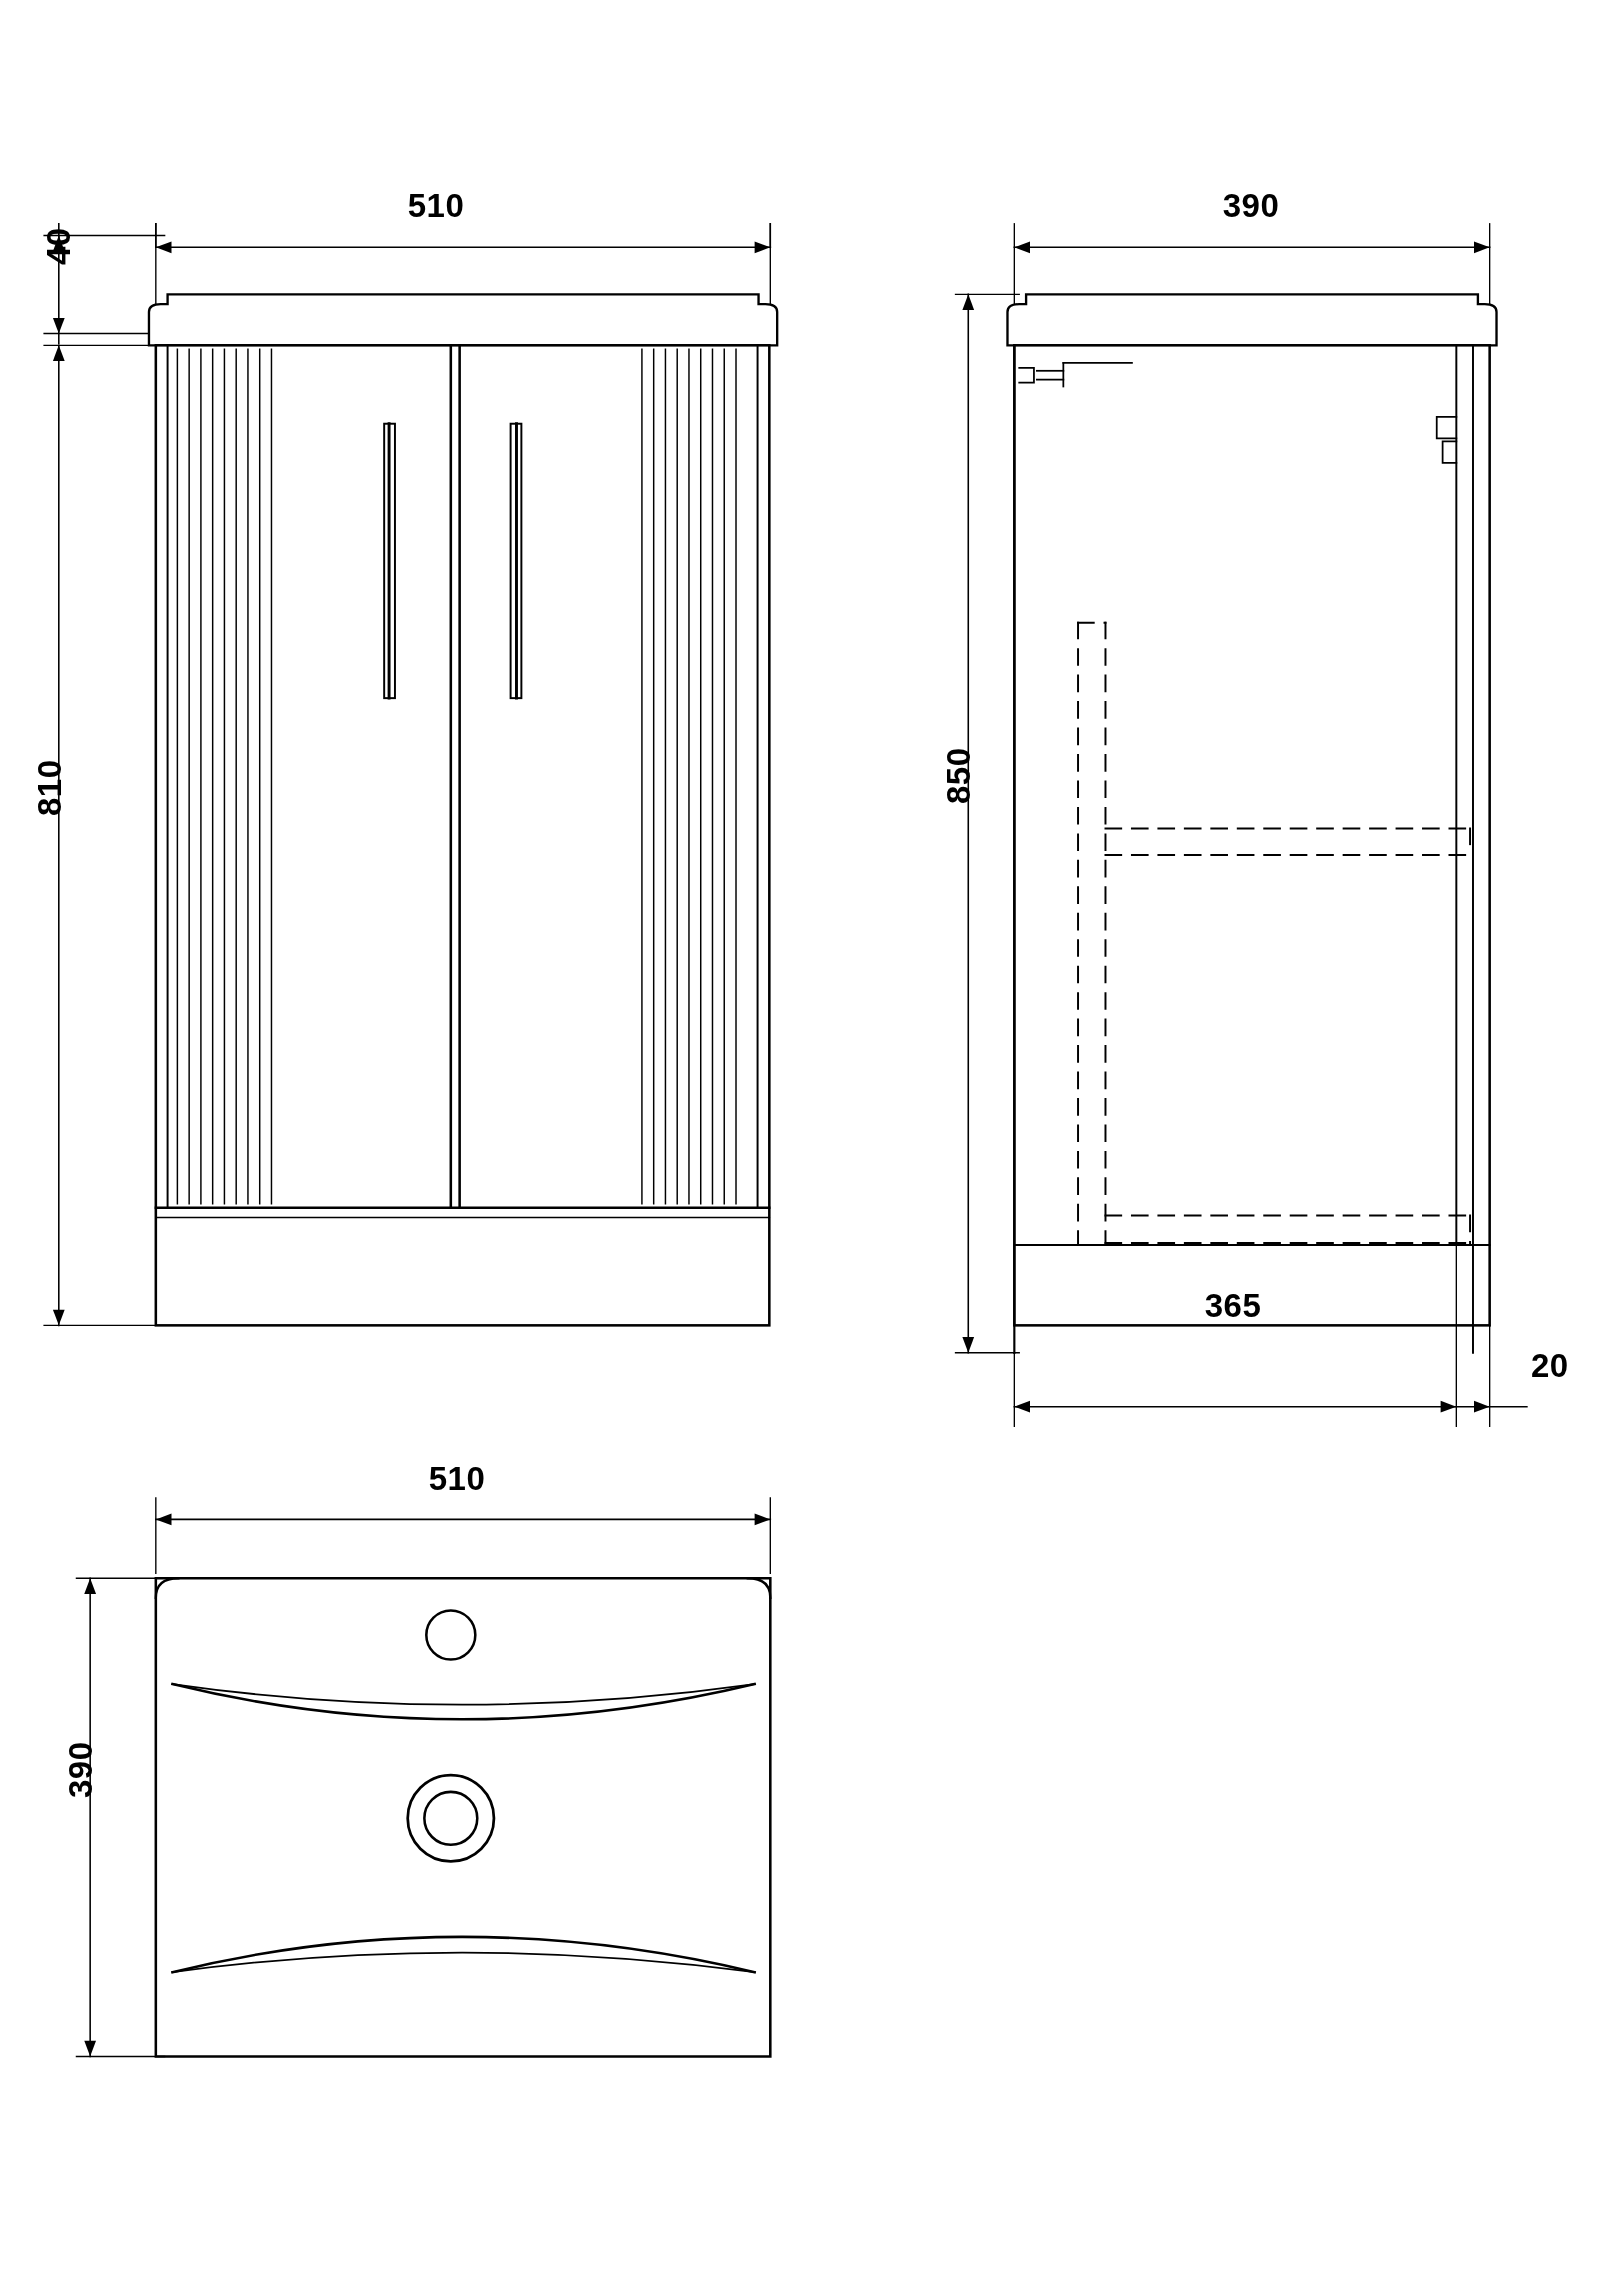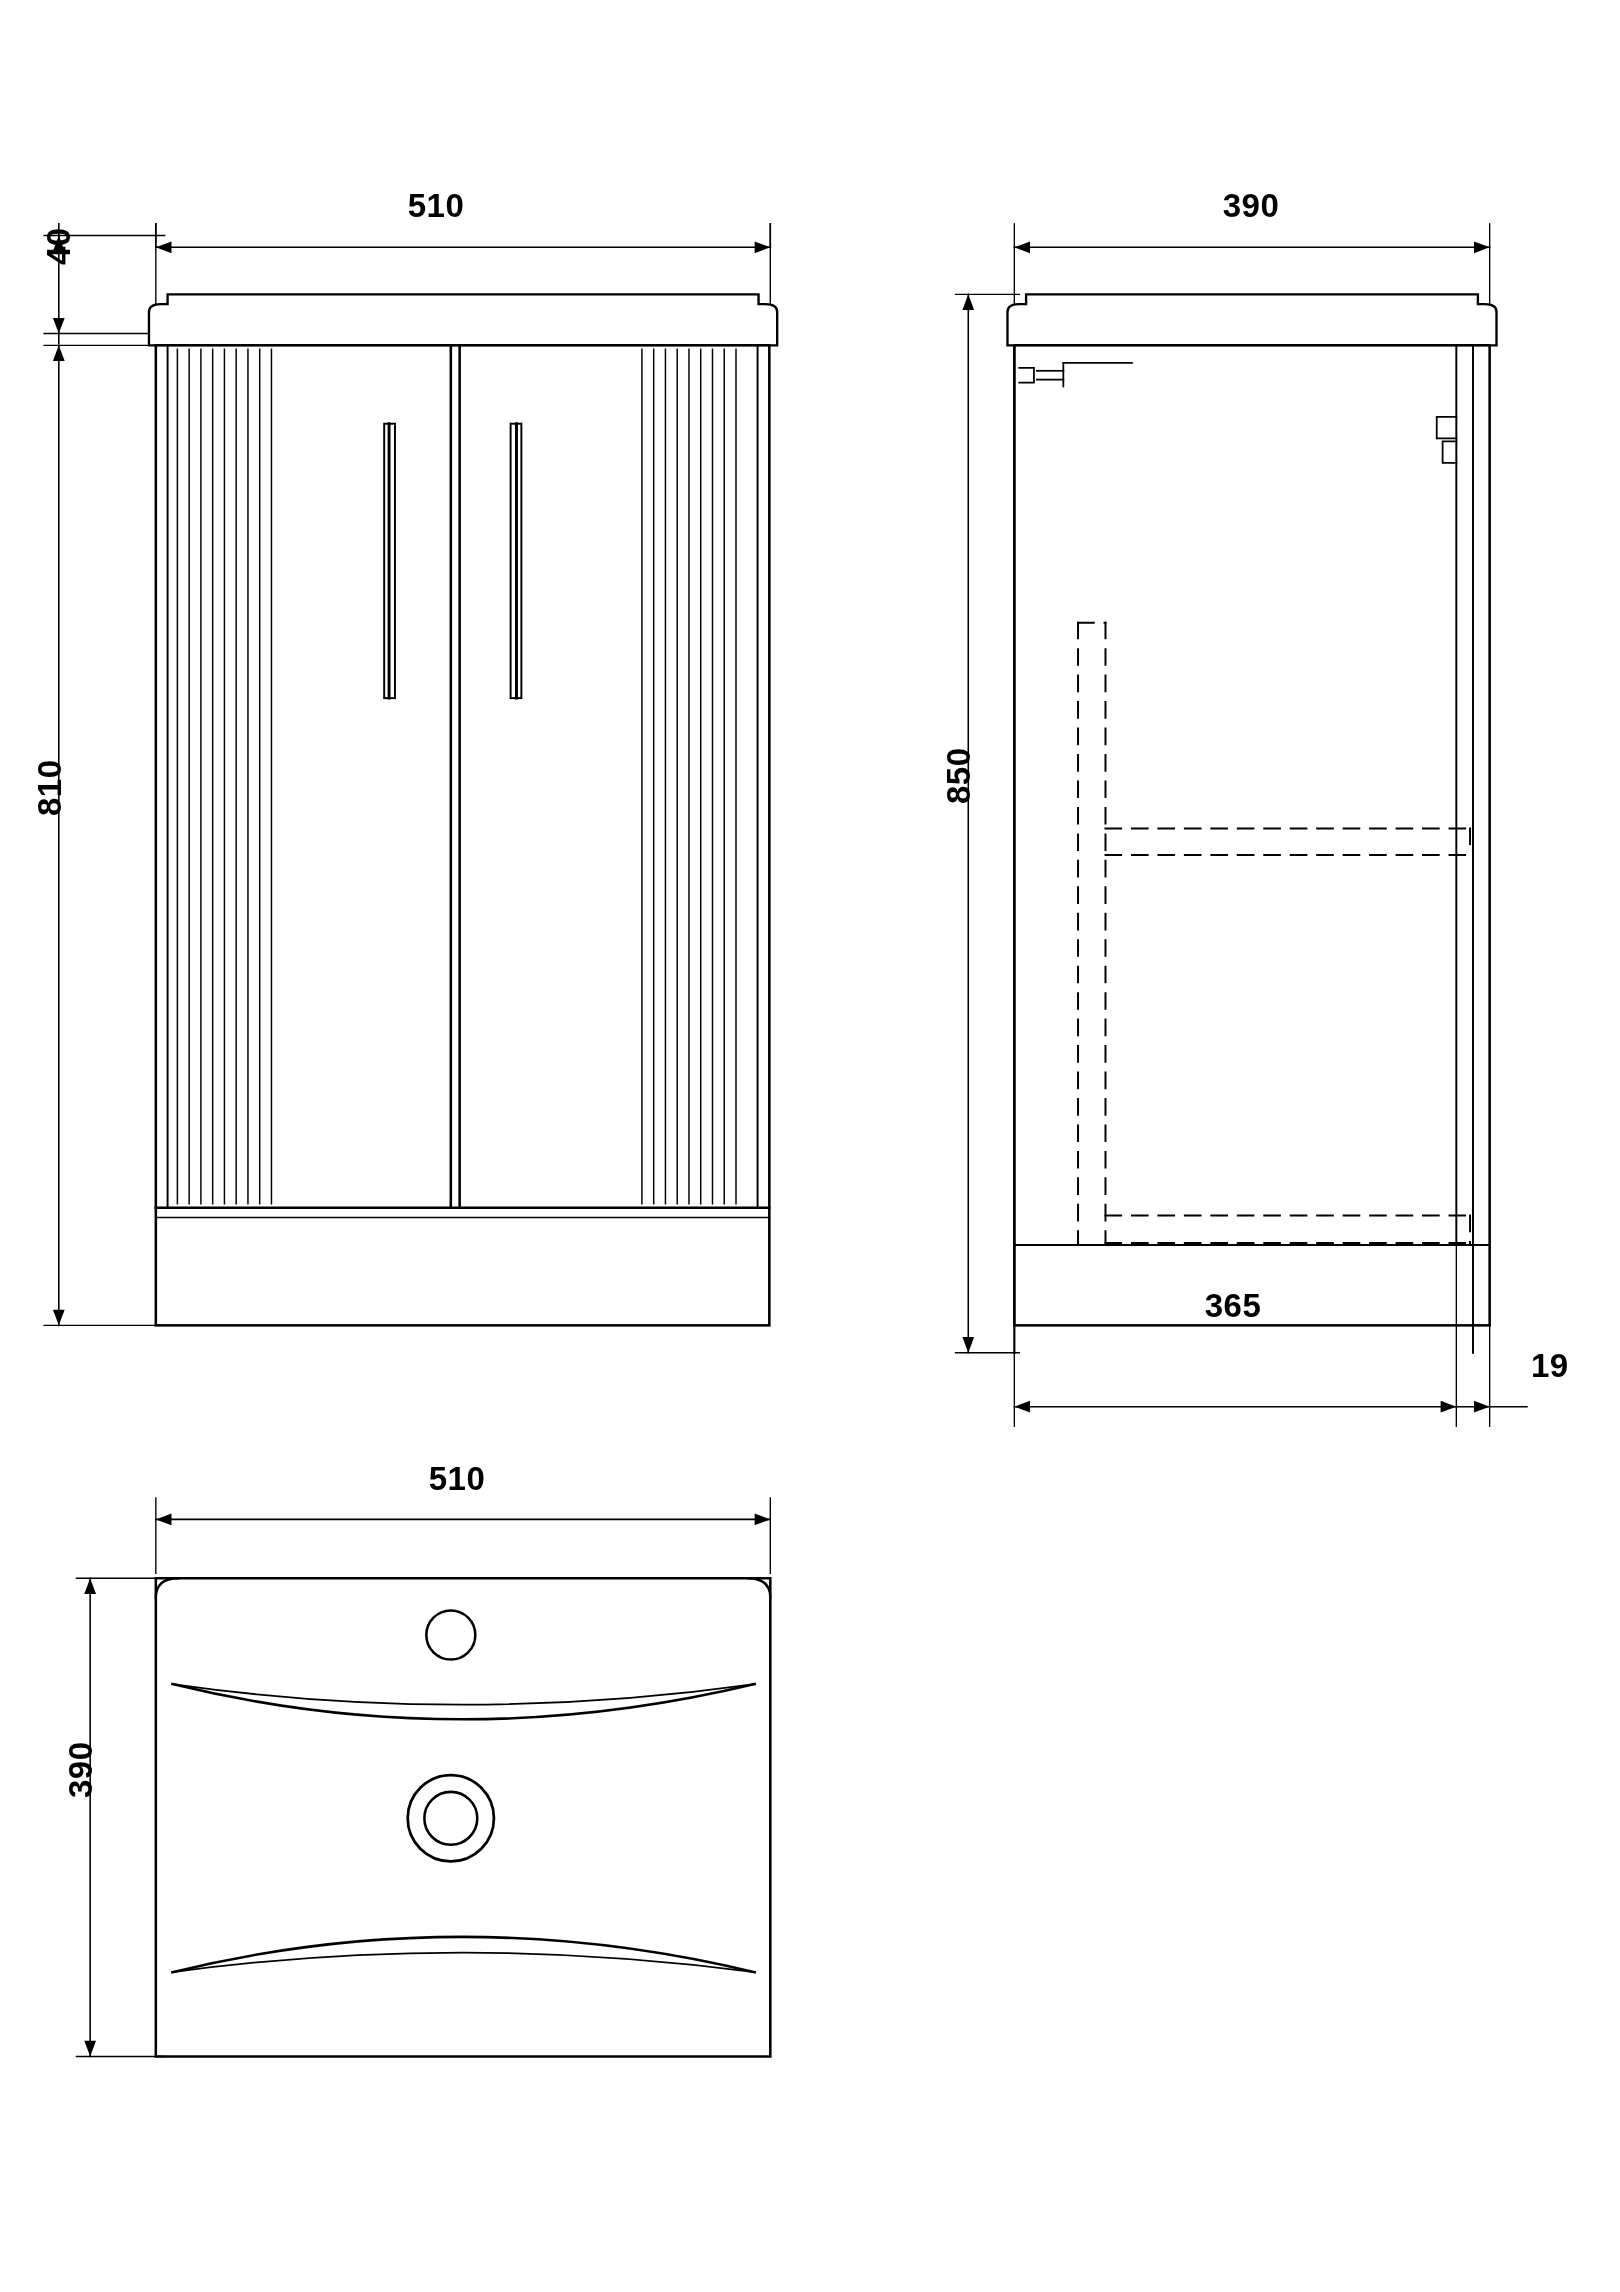--- a/index.html
+++ b/index.html
@@ -243,20 +243,20 @@
   <div class="dim-label vertical" style="left:59px; top:284px; transform:translate(-50%,-50%) rotate(-90deg);">40</div>
 
   <div class="dim-label vertical" style="left:59px; top:835px; transform:translate(-50%,-50%) rotate(-90deg);">810</div>
 
   <div class="dim-label" style="left:1251px; top:225px; transform:translate(-50%,-100%);">390</div>
 
   <div class="dim-label vertical" style="left:968px; top:823px; transform:translate(-50%,-50%) rotate(-90deg);">850</div>
 
   <div class="dim-label" style="left:1233px; top:1325px; transform:translate(-50%,-100%);text-align:center;">365</div>
 
-  <div class="dim-label" style="left:1531px; top:1385px; transform:translate(0,-100%);">19</div>
+  <div class="dim-label" style="left:1531px; top:1385px; transform:translate(0,-100%);">20</div>
 
   <div class="dim-label" style="left:457px; top:1498px; transform:translate(-50%,-100%);">510</div>
 
   <div class="dim-label vertical" style="left:90px; top:1817px; transform:translate(-50%,-50%) rotate(-90deg);">390</div>
 
 </div>
 
 
 </body></html>

